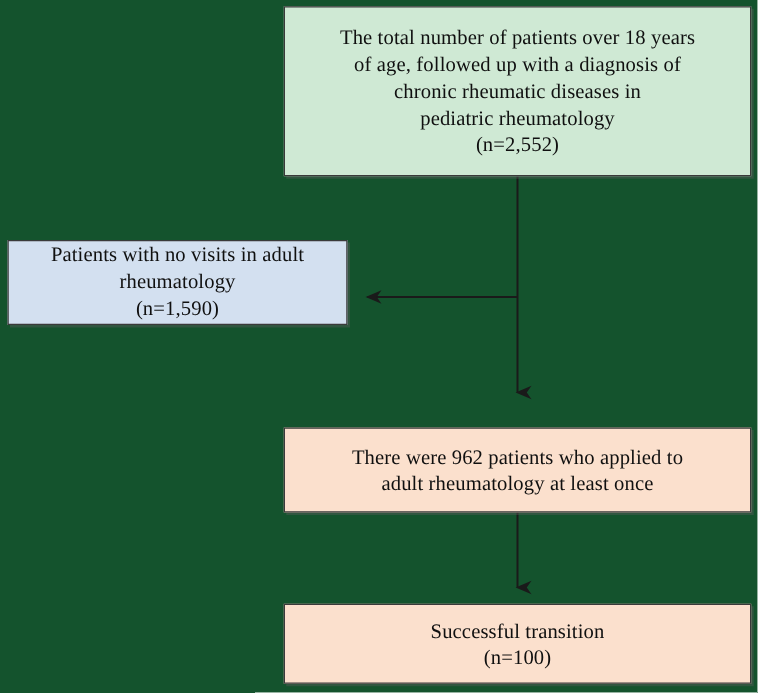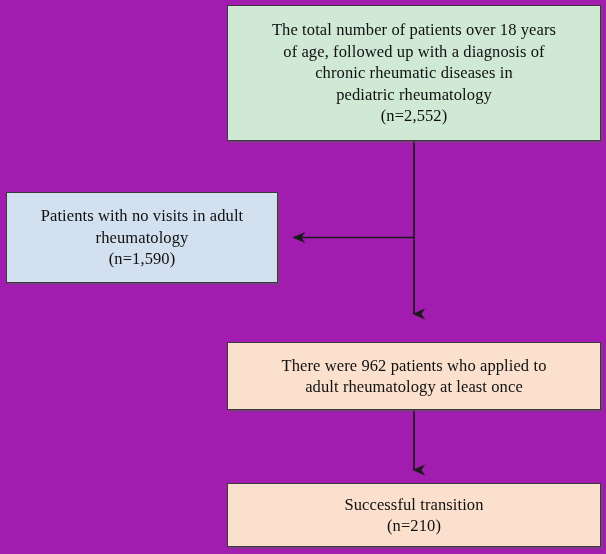--- a/index.html
+++ b/index.html
@@ -4,21 +4,21 @@
 <style>
   html, body {
     margin: 0;
     padding: 0;
     background: #ffffff;
   }
   #flow-root {
     position: relative;
     width: 606px;
     height: 554px;
-    background: #a21caf;
+    background: #14532d;
     font-family: "Liberation Serif", "DejaVu Serif", serif;
     overflow: hidden;
   }
   .node {
     position: absolute;
     box-sizing: border-box;
     border: 1px solid #3a3a3a;
     display: flex;
     align-items: center;
     justify-content: center;
@@ -37,21 +37,22 @@
   #node-total {
     left: 227px;
     top: 5px;
     width: 374px;
     height: 136px;
   }
   #node-novisit {
     left: 6px;
     top: 192px;
     width: 272px;
-    height: 91px;
+    height: 68px;
+    align-items: flex-end;
   }
   #node-applied {
     left: 227px;
     top: 327px;
     width: 374px;
     height: 68px;
     margin-top: 15px;
   }
   #node-success {
     left: 227px;
@@ -104,16 +105,16 @@
 (n=1,590)</span>
   </div>
 
   <div class="node" id="node-applied" style="background:#fbe0cd;">
     <span class="node-text">There were 962 patients who applied to
 adult rheumatology at least once</span>
   </div>
 
   <div class="node" id="node-success" style="background:#fbe0cd;">
     <span class="node-text">Successful transition
-(n=210)</span>
+(n=100)</span>
   </div>
 
 </div>
 
 </body></html>

